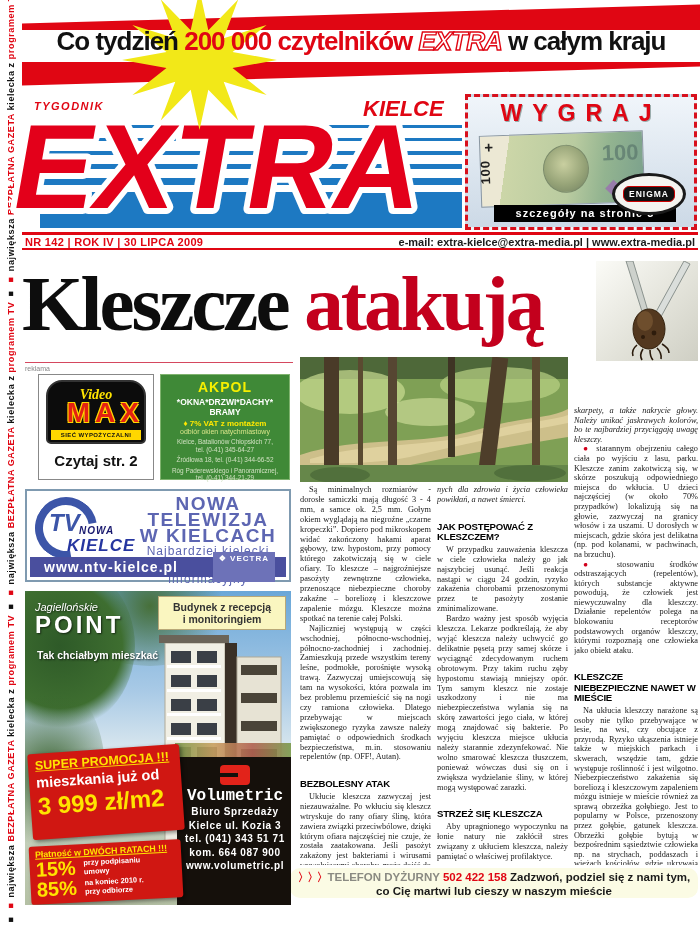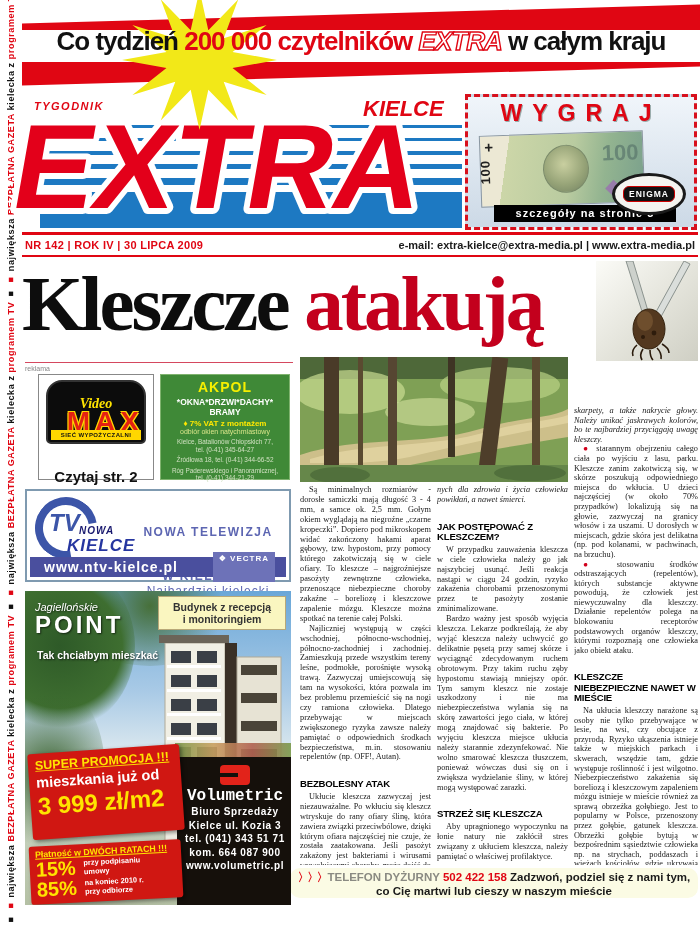--- a/index.html
+++ b/index.html
@@ -48,66 +48,66 @@
   #note-100b{position:absolute;right:4px;top:8px;font-size:22px;font-weight:bold;color:#5d7a6e;opacity:.75;}
   #note-diamond{position:absolute;right:24px;bottom:8px;width:12px;height:12px;background:#9a6fb0;
     transform:rotate(45deg);opacity:.8;}
   #enigma{position:absolute;right:8px;top:76px;width:68px;height:36px;border:3px solid #1a1a1a;
     border-radius:50%;background:#f4f4f0;display:flex;align-items:center;justify-content:center;z-index:2;}
   #enigma-pill{background:#111;color:#fff;font-size:8.5px;font-weight:900;letter-spacing:1px;
     padding:2px 5px;border-radius:6px;border:1px solid #c00;}
   #contest-footer{position:absolute;left:26px;right:18px;bottom:5px;height:17px;background:#000;
     color:#fff;font-size:11px;font-weight:800;text-align:center;line-height:17px;letter-spacing:1px;}
   
-  #info-bar{position:absolute;left:22px;top:232px;width:676px;height:25px;box-sizing:border-box;
+  #info-bar{position:absolute;left:22px;top:232px;width:676px;height:18px;box-sizing:border-box;
     border-top:3px solid #e00613;border-bottom:2px solid #e00613;display:flex;
     justify-content:space-between;align-items:center;padding:0 3px;}
   #issue-info{color:#e00613;font-size:11px;font-weight:800;letter-spacing:.3px;}
   #contact-info{color:#1a1a1a;font-size:11px;font-weight:800;}
   
   #headline{position:absolute;left:22px;top:252px;width:580px;height:108px;
     font-family:"Liberation Serif",serif;font-weight:bold;font-size:79px;letter-spacing:-3px;
     line-height:104px;white-space:nowrap;}
   .hl-k{color:#0d0d0d}.hl-r{color:#c3001d}
   #tick-photo{position:absolute;left:596px;top:261px;width:102px;height:100px;
     background:linear-gradient(135deg,#fbfbf7 0%,#e3e3da 55%,#cfcfc4 100%);}
   
   #headline-rule{position:absolute;left:25px;top:362px;width:268px;height:1px;background:#d5485f;}
   #reklama-label{position:absolute;left:25px;top:365px;font-size:7px;color:#888;}
   #ad-videomax{position:absolute;left:38px;top:374px;width:116px;height:106px;box-sizing:border-box;
     border:1px solid #888;background:#fff;padding:5px 7px;}
   #vm-logo{position:relative;height:64px;background:#0c0c0c;border-radius:16px 16px 5px 5px;
     border:2px solid #333;box-sizing:border-box;text-align:center;}
   #vm-script{color:#ffe400;font-family:"Liberation Serif",serif;font-style:italic;font-size:14px;
-    font-weight:bold;margin-top:14px;}
+    font-weight:bold;margin-top:5px;}
   #vm-max{color:#e42112;font-size:28px;font-weight:900;letter-spacing:5px;line-height:20px;
     text-shadow:-1px -1px 0 #ffd700,1px -1px 0 #ffd700,-1px 1px 0 #ffd700,1px 1px 0 #ffd700;text-align:right;}
   #vm-strip{position:absolute;left:3px;right:3px;bottom:2px;height:10px;background:#ffd700;
     color:#111;font-size:6px;font-weight:800;line-height:10px;letter-spacing:.4px;}
-  #vm-caption{margin-top:24px;text-align:center;font-size:15px;font-weight:800;color:#111;}
+  #vm-caption{margin-top:8px;text-align:center;font-size:15px;font-weight:800;color:#111;}
   #ad-akpol{position:absolute;left:160px;top:374px;width:130px;height:106px;box-sizing:border-box;
     background:#3f8937;border:1px solid #7fb36f;padding:2px 3px;text-align:center;}
   #akpol-name{color:#f6ef00;font-size:14px;font-weight:900;line-height:21px;letter-spacing:1px;}
   .akpol-l1{color:#fff;font-size:8.5px;font-weight:800;line-height:9.5px;}
   #akpol-offer{color:#ffe800;font-size:8px;font-weight:800;margin-top:2px;}
   #akpol-offer2{color:#d9e48a;font-size:7px;}
   .akpol-addr{color:#cfe0c0;font-size:6.4px;line-height:7.6px;margin-top:3px;}
   
   #ad-ntv{position:absolute;left:25px;top:489px;width:266px;height:93px;box-sizing:border-box;
     border:2px solid #7f9ab0;background:#fff;}
   #ntv-circle{position:absolute;left:8px;top:6px;width:46px;height:46px;border-radius:50%;
     border:8px solid #3c55a8;border-right-color:transparent;transform:rotate(35deg);}
   #ntv-tv{position:absolute;left:22px;top:18px;color:#3c55a8;font-size:24px;font-weight:900;
     font-style:italic;}
   #ntv-nowa{position:absolute;left:52px;top:34px;color:#18186e;font-size:10px;font-weight:900;
     font-style:italic;letter-spacing:1px;}
   #ntv-kielce{position:absolute;left:40px;top:45px;color:#2636a0;font-size:17px;font-weight:900;
     font-style:italic;letter-spacing:1px;}
   #ntv-text{position:absolute;left:104px;right:4px;top:5px;text-align:center;color:#5d66b2;}
-  .ntv-big{font-size:12px;font-weight:bold;letter-spacing:1.5px;line-height:16px;margin-top:28px;}
+  .ntv-big{font-size:19px;font-weight:bold;letter-spacing:1.5px;line-height:16px;}
   .ntv-small{font-size:12px;letter-spacing:1px;line-height:14px;}
   #ntv-bar{position:absolute;left:3px;right:3px;bottom:3px;height:20px;background:#4a4f9e;
     display:flex;align-items:center;justify-content:space-between;}
   #ntv-url{color:#fff;font-size:14px;font-weight:800;letter-spacing:1px;margin-left:14px;}
   #ntv-vectra{background:#6d72b8;color:#fff;font-size:8px;font-weight:800;height:30px;
     line-height:14px;padding:0 6px;margin-right:11px;letter-spacing:1px;}
   
   #ad-apart{position:absolute;left:25px;top:591px;width:266px;height:314px;overflow:hidden;
     background:linear-gradient(180deg,#6aa7d8 0%,#a9cae6 32%,#dde9ef 52%,#ccd7c6 68%,#b4c0a4 100%);}
   .tree{position:absolute;border-radius:50%;}

